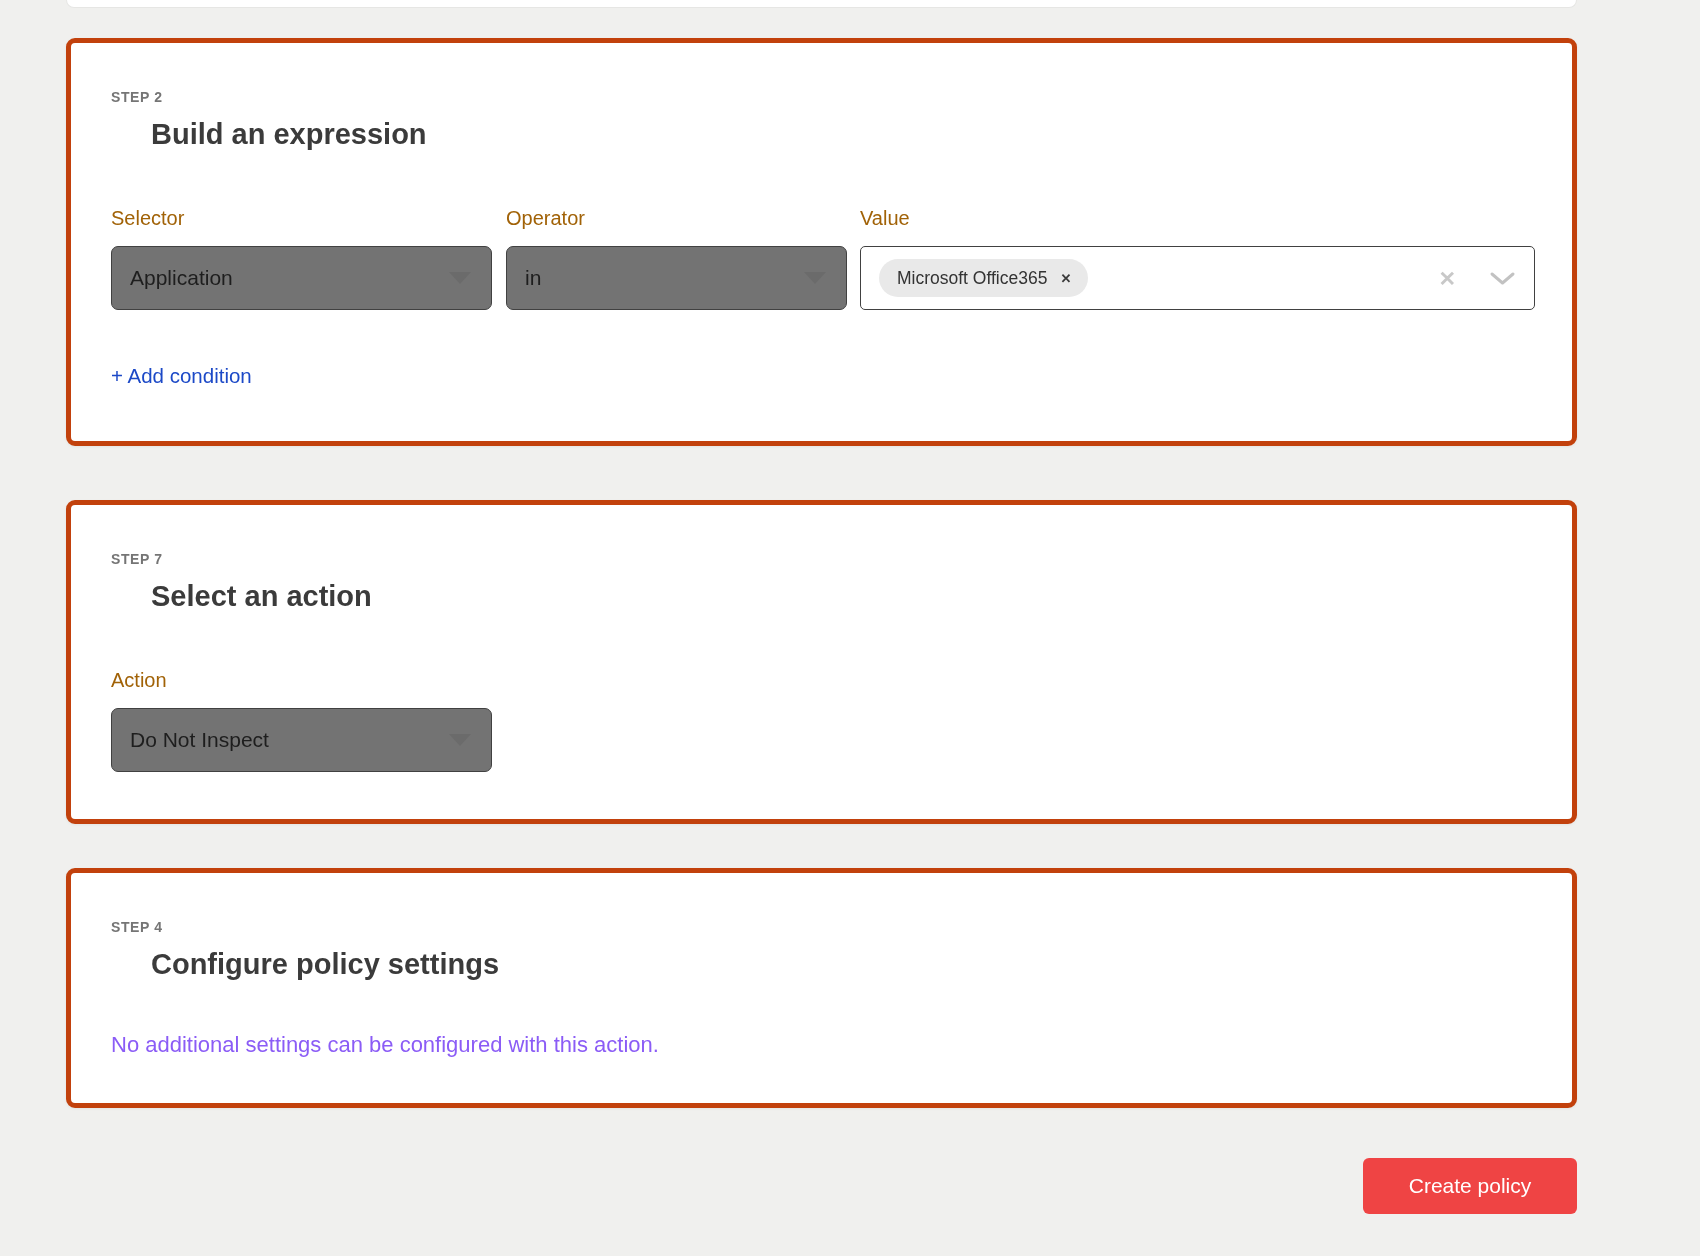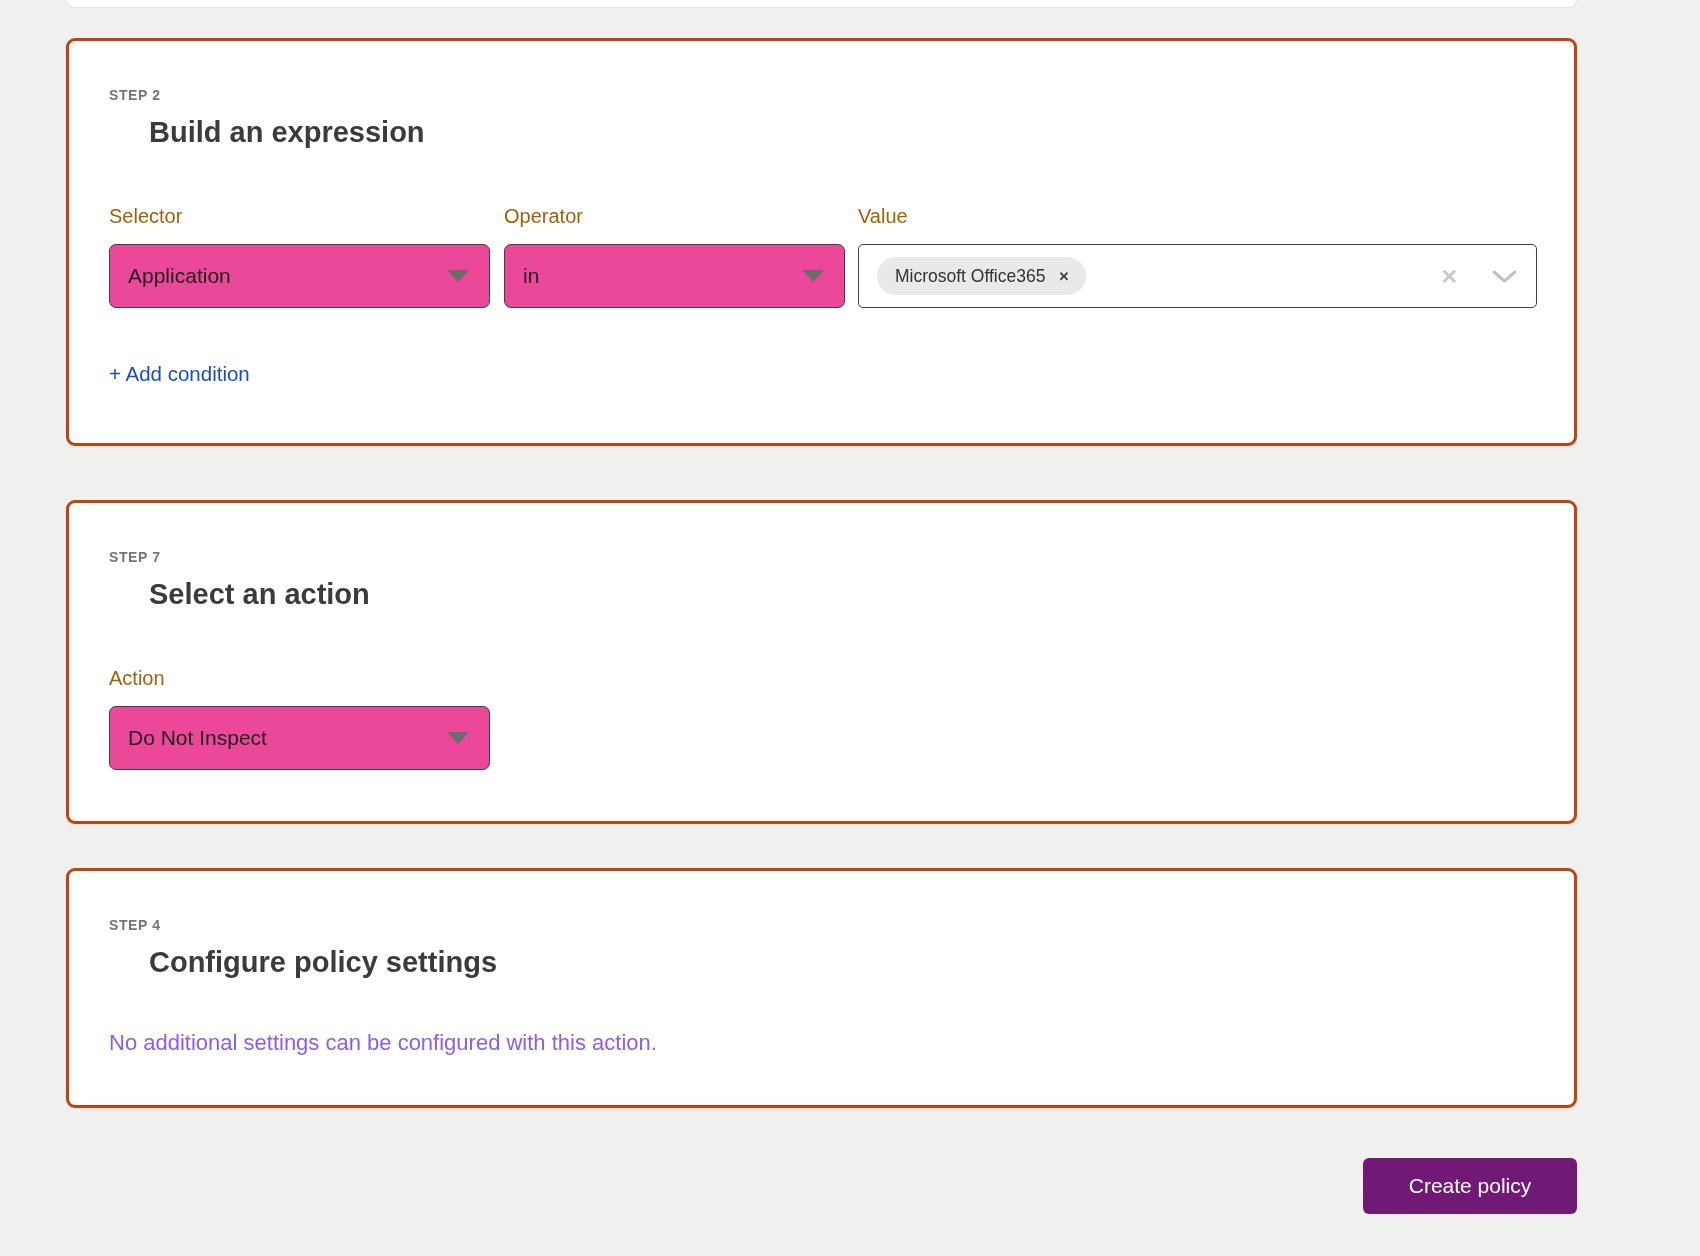--- a/index.html
+++ b/index.html
@@ -18,21 +18,21 @@
     position: absolute; left: 66px; top: -6px;
     width: 1511px; height: 14px;
     background: #ffffff;
     border: 1px solid #e6e6e4; border-top: none;
     border-radius: 0 0 8px 8px;
   }
 
   .card {
     position: absolute; left: 66px; width: 1511px;
     background: #ffffff;
-    border: 3px solid #c2410c;
+    border: 5px solid #c2410c;
     border-radius: 9px;
     box-shadow: 0 1px 3px rgba(0,0,0,0.05);
     padding: 46px 37px 0 40px;
   }
   #card-step2 { top: 38px;  height: 408px; }
   #card-step3 { top: 500px; height: 324px; }
   #card-step4 { top: 868px; height: 240px; }
 
   .step-label {
     font-size: 14px; font-weight: 700;
@@ -52,21 +52,21 @@
 
   .field-label {
     font-size: 20px; color: #a16207;
     margin-bottom: 16px;
   }
 
   .select-box {
     height: 64px;
     border: 1.5px solid #414141;
     border-radius: 7px;
-    background: #ec4899;
+    background: #737373;
     display: flex; align-items: center; justify-content: space-between;
     padding: 0 20px 0 18px;
     font-size: 21px; color: #1e1e1e;
     cursor: pointer;
   }
   .caret-down {
     width: 0; height: 0;
     border-left: 11px solid transparent;
     border-right: 11px solid transparent;
     border-top: 12px solid #6b6b6b;
@@ -118,21 +118,21 @@
   .note {
     margin-top: 50px;
     font-size: 22px; color: #8b5cf6;
     line-height: 28px;
   }
 
   .create-policy-btn {
     position: absolute;
     left: 1363px; top: 1158px;
     width: 214px; height: 56px;
-    background: #701a75;
+    background: #ef4444;
     color: #ffffff;
     font-family: "Liberation Sans", sans-serif;
     font-size: 21px;
     border: none; border-radius: 6px;
     cursor: pointer;
     display: flex; align-items: center; justify-content: center;
   }
 </style>
 </head>
 <body>

